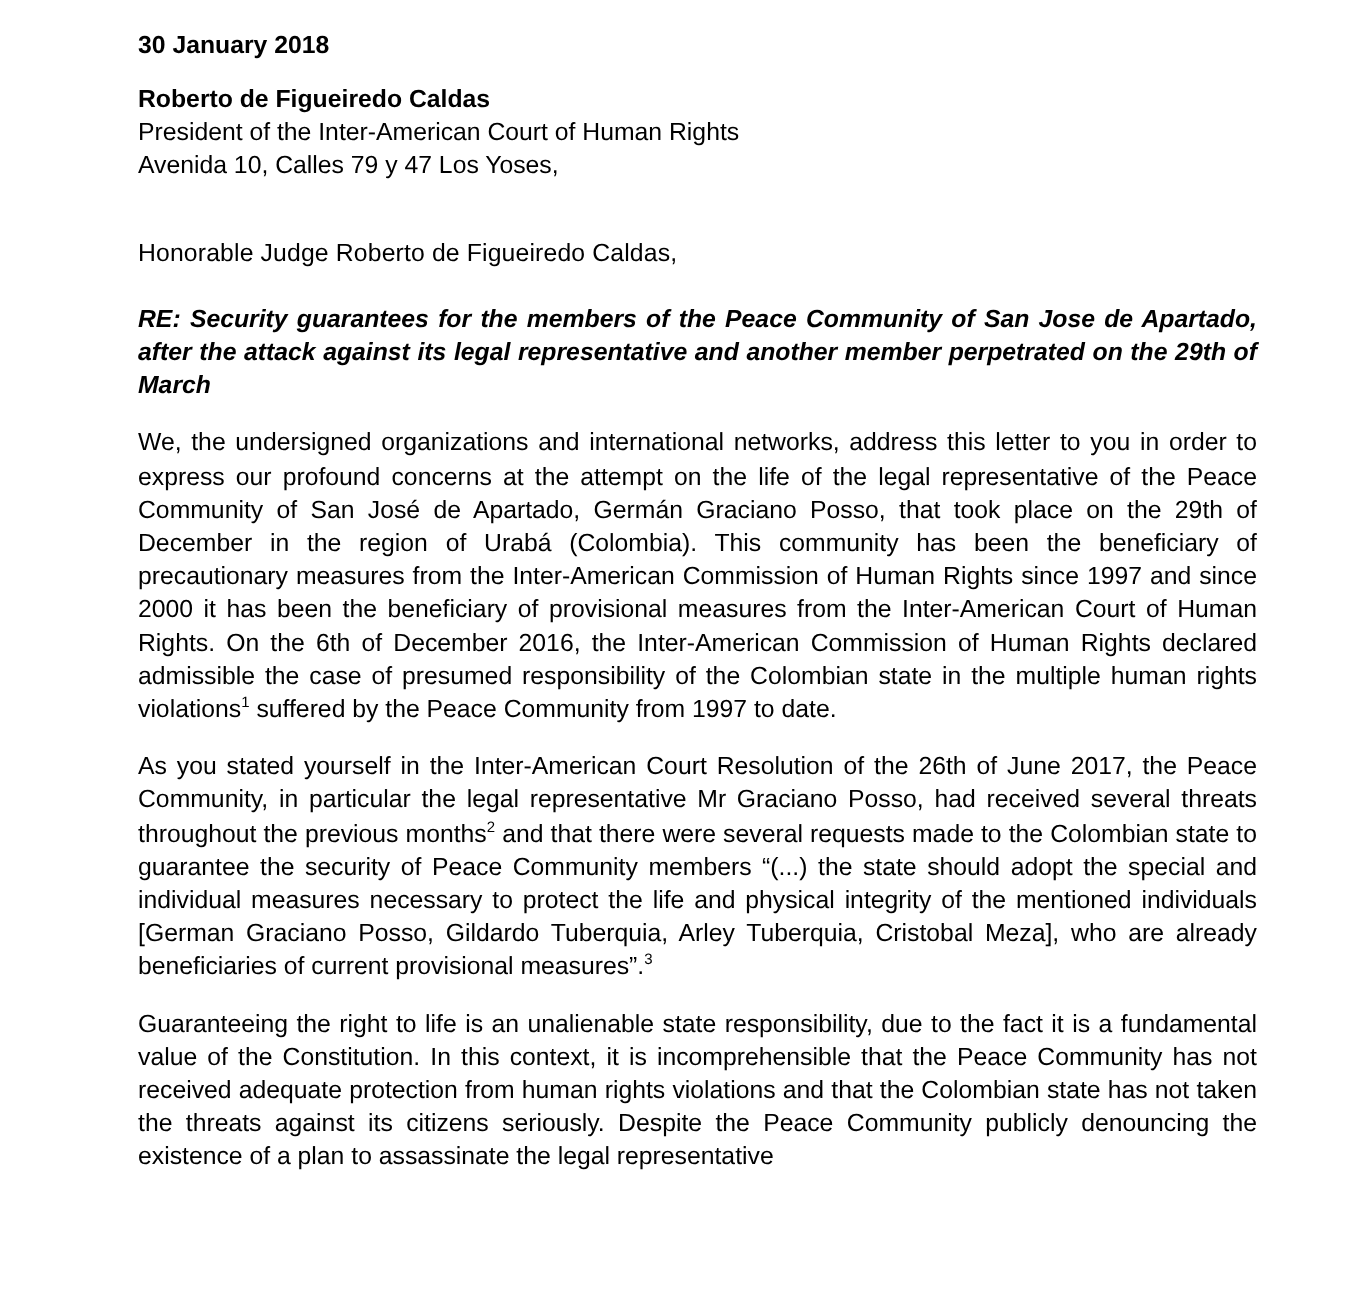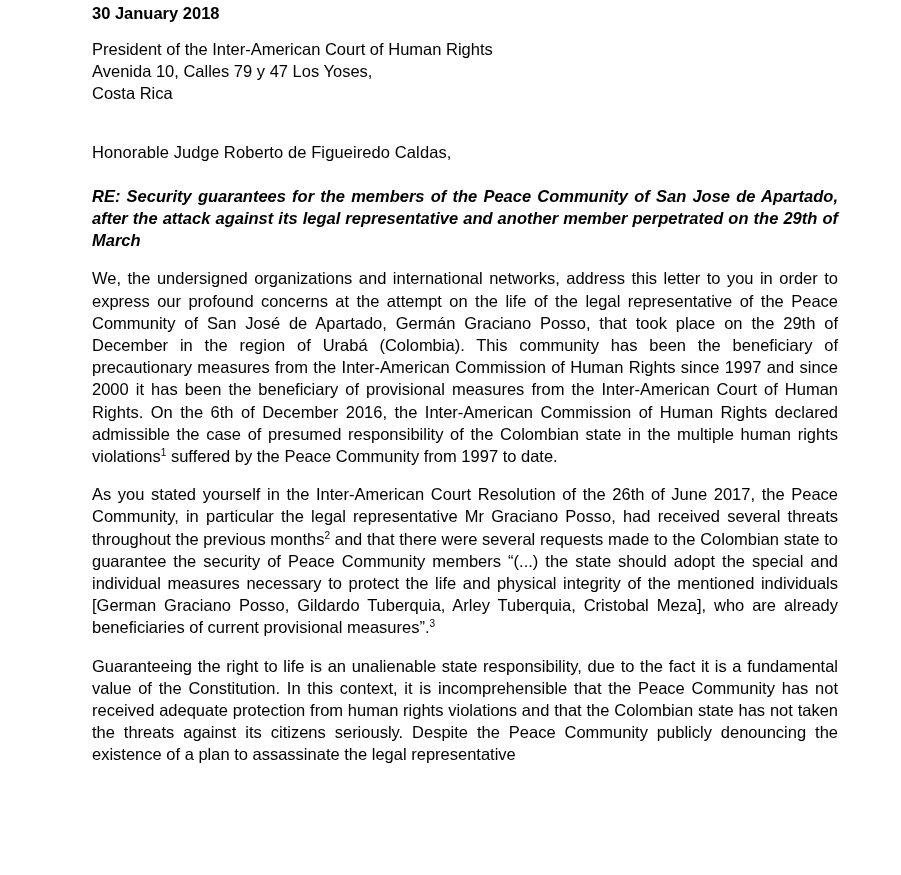--- a/index.html
+++ b/index.html
@@ -11,21 +11,21 @@
     width: 901px;
     height: 875px;
     overflow: hidden;
     position: relative;
     font-family: "Liberation Sans", sans-serif;
     color: #000000;
   }
   .page {
     position: absolute;
     left: 92px;
-    top: 2px;
+    top: 19px;
     width: 746px;
     font-size: 16.5px;
     line-height: 22.2px;
   }
   .date {
     font-weight: bold;
     margin: 0;
     height: 22px;
   }
   .addr {
@@ -61,23 +61,23 @@
     vertical-align: super;
   }
 </style>
 </head>
 <body>
 
 <div class="page">
   <div class="date">30 January 2018</div>
 
   <div class="addr">
+    <div class="name">Roberto de Figueiredo Caldas</div>
     <div>President of the Inter-American Court of Human Rights</div>
     <div>Avenida 10, Calles 79 y 47 Los Yoses,</div>
-    <div>Costa Rica</div>
   </div>
 
   <div class="salutation">Honorable Judge Roberto de Figueiredo Caldas,</div>
 
   <div class="subject">RE: Security guarantees for the members of the Peace Community of San Jose de Apartado, after the attack against its legal representative and another member perpetrated on the 29th of March</div>
 
   <div class="para"><span>We, the undersigned organizations and international networks, address this letter to you in order to express our profound concerns at the attempt on the life of the legal representative of the Peace Community of San José de Apartado, Germán Graciano Posso, that took place on the 29th of December in the region of Urabá (Colombia). This community has been the beneficiary of precautionary measures from the Inter-American Commission of Human Rights since 1997 and since 2000 it has been the beneficiary of provisional measures from the Inter-American Court of Human Rights. On the 6th of December 2016, the Inter-American Commission of Human Rights declared admissible the case of presumed responsibility of the Colombian state in the multiple human rights violations</span><sup>1</sup><span> suffered by the Peace Community from 1997 to date.</span></div>
 
   <div class="para"><span>As you stated yourself in the Inter-American Court Resolution of the 26th of June 2017, the Peace Community, in particular the legal representative Mr Graciano Posso, had received several threats throughout the previous months</span><sup>2</sup><span> and that there were several requests made to the Colombian state to guarantee the security of Peace Community members “(...) the state should adopt the special and individual measures necessary to protect the life and physical integrity of the mentioned individuals [German Graciano Posso, Gildardo Tuberquia, Arley Tuberquia, Cristobal Meza], who are already beneficiaries of current provisional measures”.</span><sup>3</sup></div>
 

